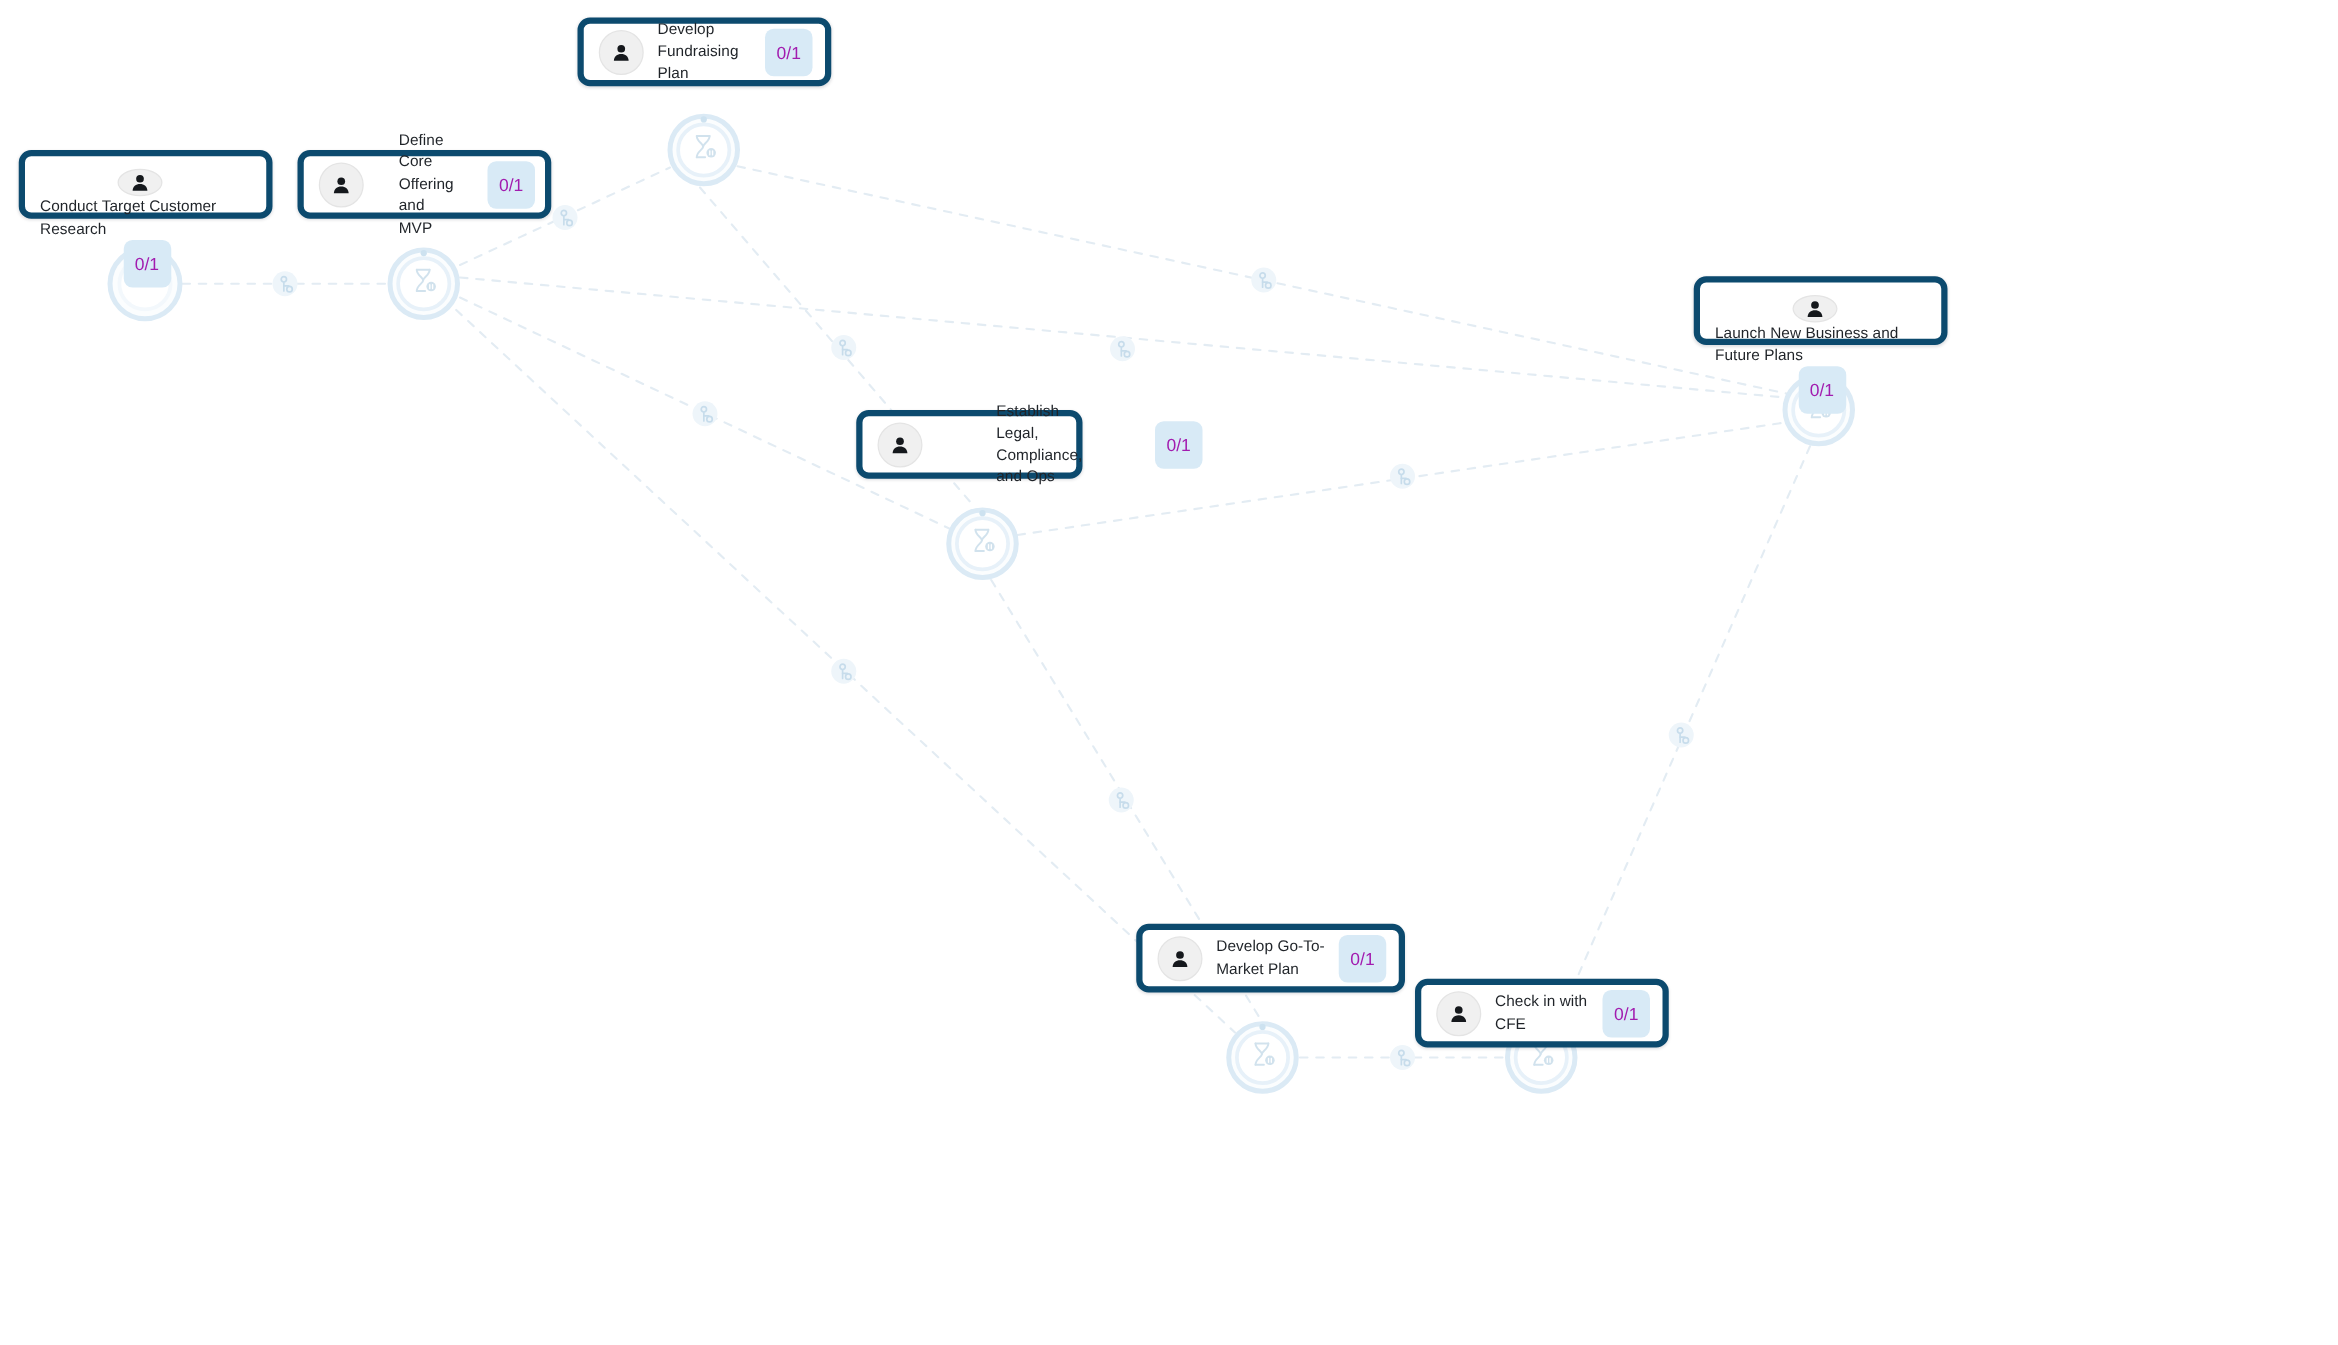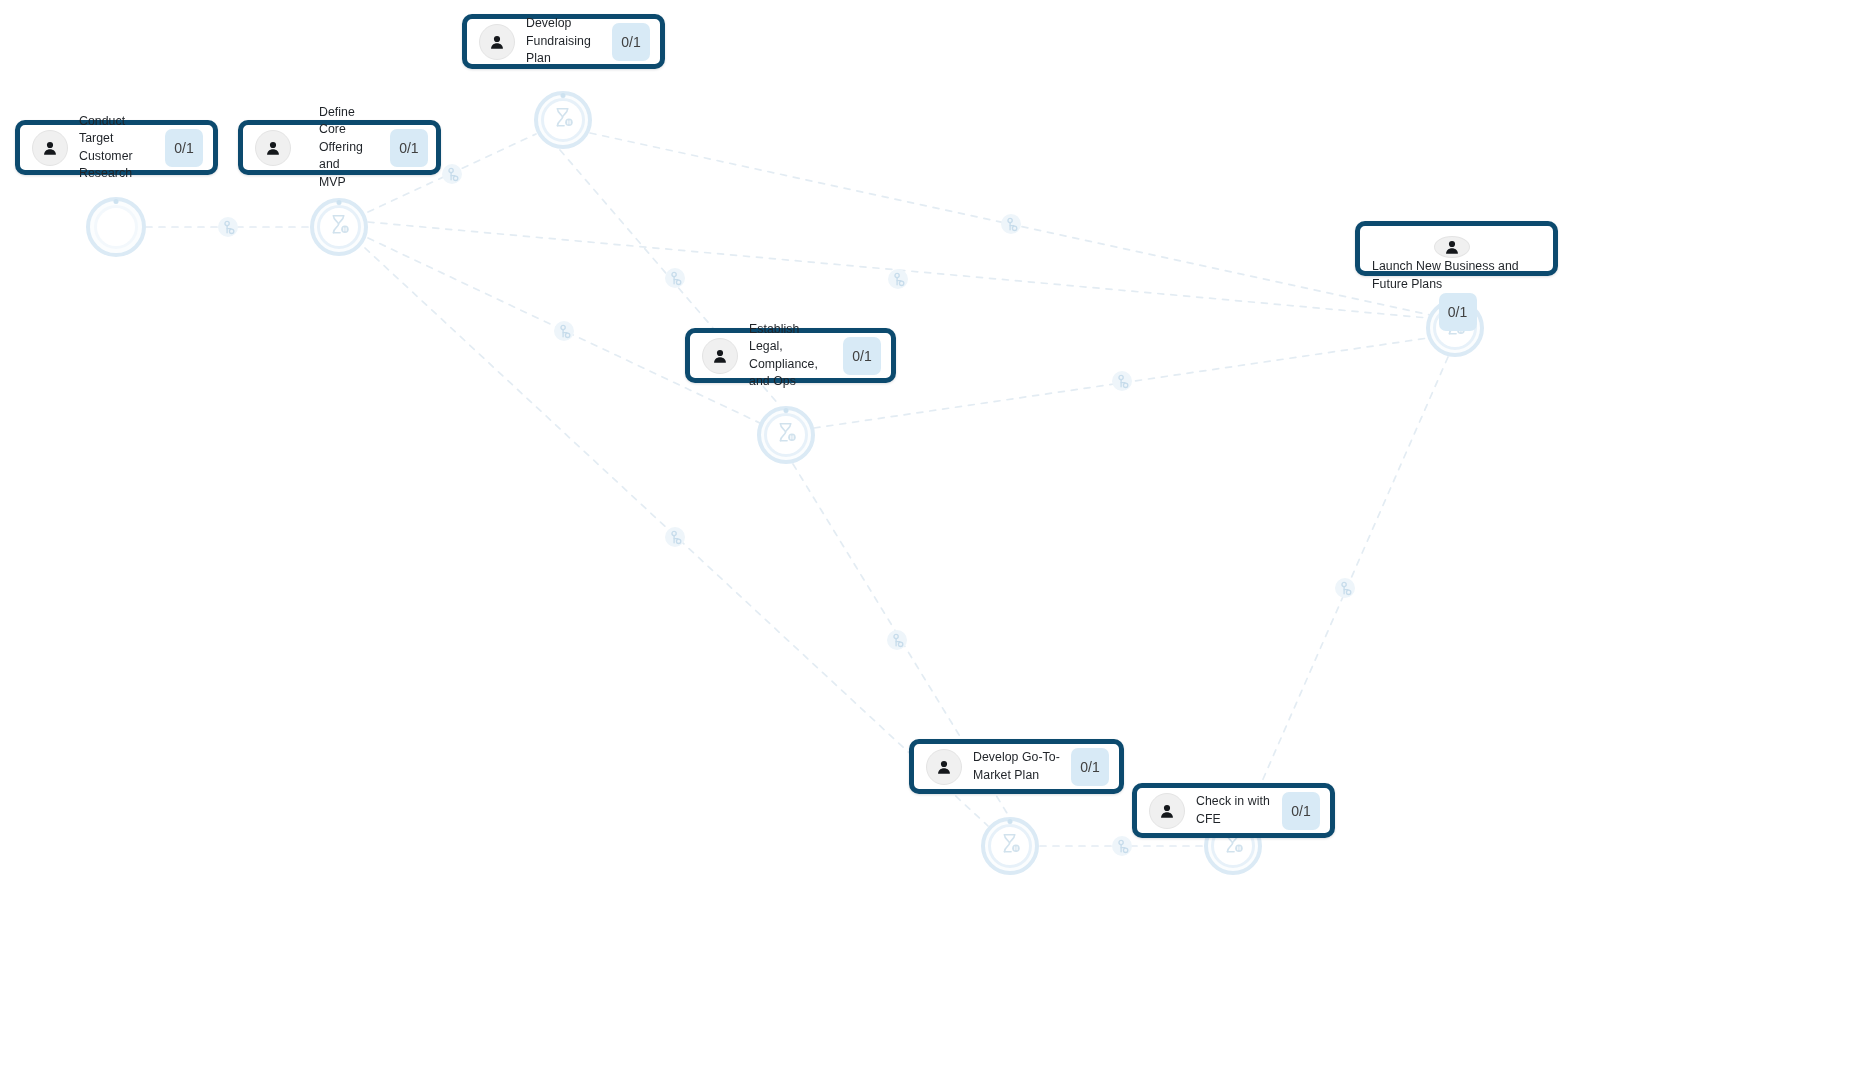--- a/index.html
+++ b/index.html
@@ -63,21 +63,21 @@
     letter-spacing: 0.05px;
     padding-right: 10px;
     word-break: normal;
   }
   .count-badge {
     flex: 0 0 auto;
     min-width: 38px;
     height: 38px;
     border-radius: 7px;
     background: #d8eaf6;
-    color: #404040;
+    color: #a21caf;
     font-size: 14px;
     display: flex;
     align-items: center;
     justify-content: center;
     padding: 0 8px;
     box-sizing: border-box;
   }
 
   
   .gnode {
@@ -339,21 +339,21 @@
       <div class="task-card" style="left: 462px; top: 14px; width: 203px; height: 55px;">
         <div class="avatar">
           <svg width="20" height="20" viewBox="0 0 24 24">
             <circle cx="12" cy="8.4" r="3.7" fill="#15181c"></circle>
             <path d="M4.9 20c0-4 3.2-6.6 7.1-6.6S19.1 16 19.1 20z" fill="#15181c"></path>
           </svg>
         </div>
         <div class="card-title">Develop Fundraising Plan</div>
         <div class="count-badge">0/1</div>
       </div>
-      <div class="task-card" style="left: 15px; top: 120px; width: 203px; height: 55px;">
+      <div class="task-card" style="left: 15px; top: 120px; width: 203px; height: 55px; flex-direction: column;">
         <div class="avatar">
           <svg width="20" height="20" viewBox="0 0 24 24">
             <circle cx="12" cy="8.4" r="3.7" fill="#15181c"></circle>
             <path d="M4.9 20c0-4 3.2-6.6 7.1-6.6S19.1 16 19.1 20z" fill="#15181c"></path>
           </svg>
         </div>
         <div class="card-title">Conduct Target Customer Research</div>
         <div class="count-badge">0/1</div>
       </div>
       <div class="task-card" style="left: 238px; top: 120px; width: 203px; height: 55px; gap: 17px;">
@@ -369,21 +369,21 @@
       <div class="task-card" style="left: 1355px; top: 221px; width: 203px; height: 55px; flex-direction: column;">
         <div class="avatar">
           <svg width="20" height="20" viewBox="0 0 24 24">
             <circle cx="12" cy="8.4" r="3.7" fill="#15181c"></circle>
             <path d="M4.9 20c0-4 3.2-6.6 7.1-6.6S19.1 16 19.1 20z" fill="#15181c"></path>
           </svg>
         </div>
         <div class="card-title">Launch New Business and Future Plans</div>
         <div class="count-badge">0/1</div>
       </div>
-      <div class="task-card" style="left: 685px; top: 328px; width: 211px; height: 55px;">
+      <div class="task-card" style="left: 685px; top: 328px; width: 181px; height: 55px; gap: 48px;">
         <div class="avatar">
           <svg width="20" height="20" viewBox="0 0 24 24">
             <circle cx="12" cy="8.4" r="3.7" fill="#15181c"></circle>
             <path d="M4.9 20c0-4 3.2-6.6 7.1-6.6S19.1 16 19.1 20z" fill="#15181c"></path>
           </svg>
         </div>
         <div class="card-title">Establish Legal, Compliance, and Ops</div>
         <div class="count-badge">0/1</div>
       </div>
       <div class="task-card" style="left: 909px; top: 739px; width: 215px; height: 55px;">

